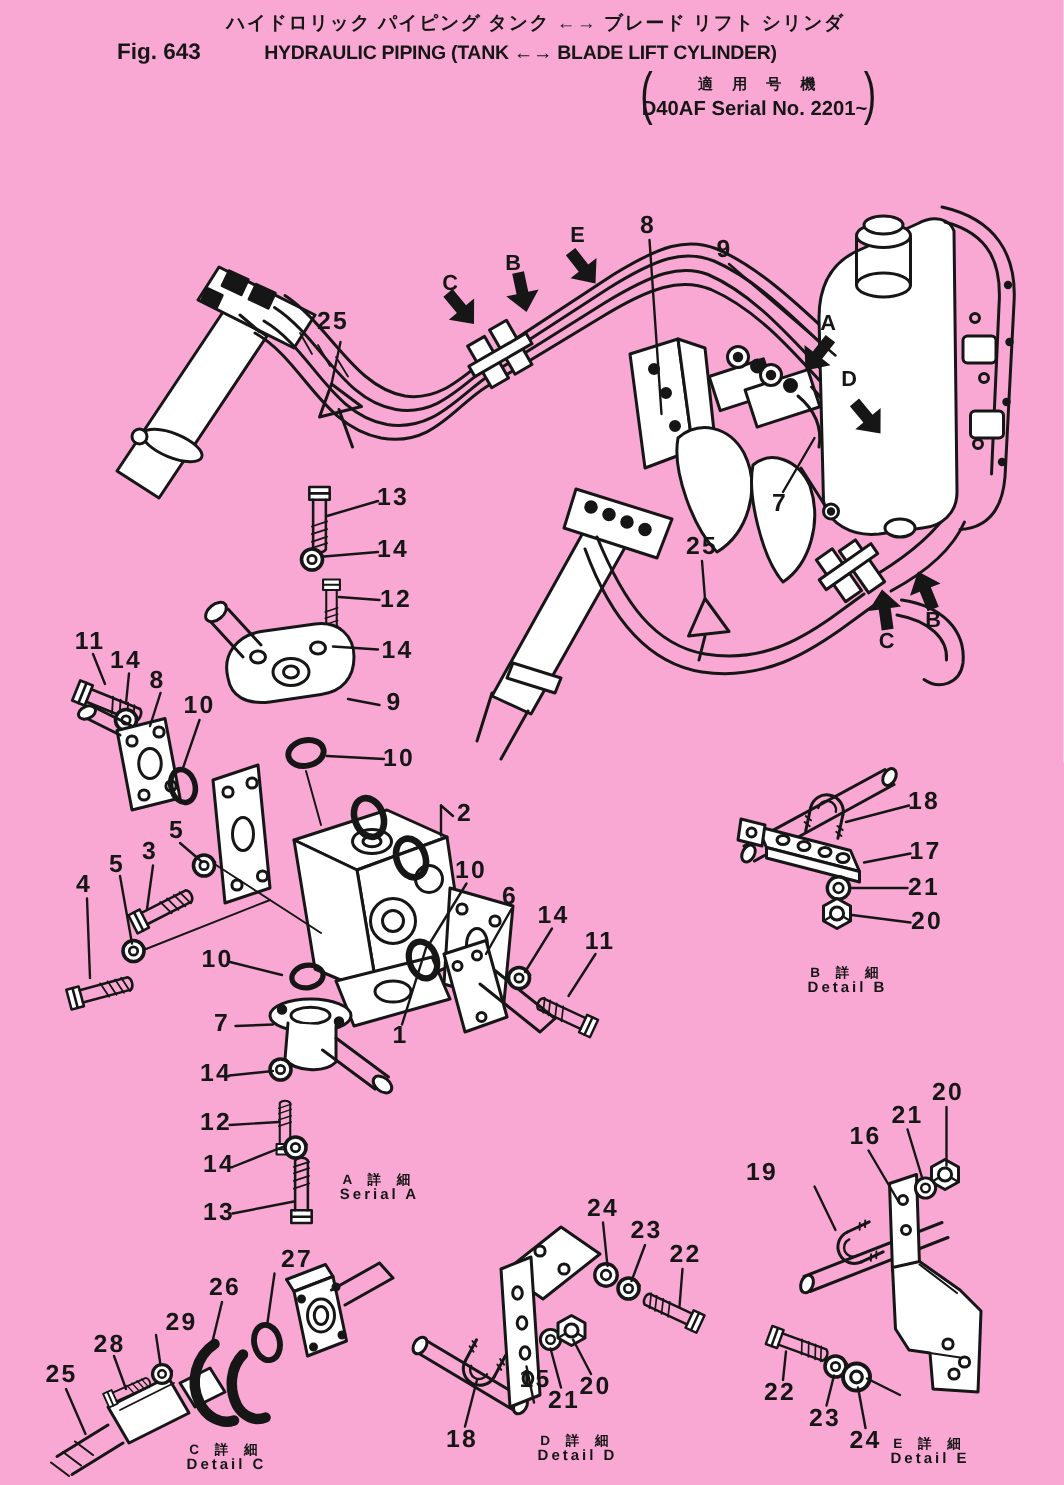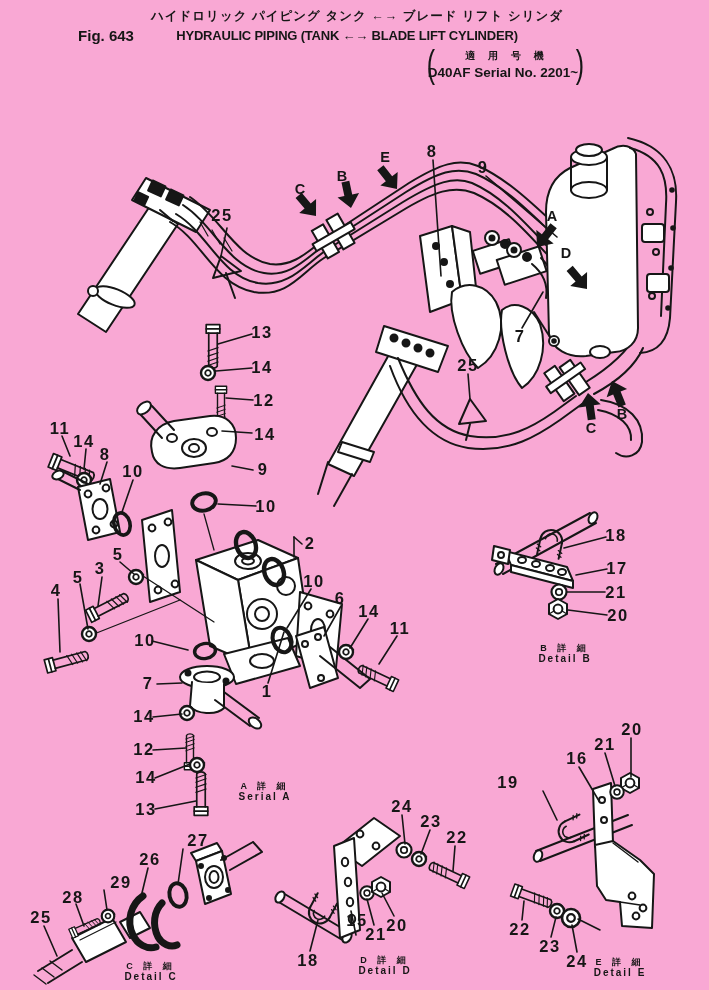--- a/index.html
+++ b/index.html
@@ -460,21 +460,21 @@
       <div class="part-label" style="left: 520px; top: 929px;">22</div>
       <div class="part-label" style="left: 550px; top: 946px;">23</div>
       <div class="part-label" style="left: 577px; top: 961px;">24</div>
       <div class="arrow-letter" style="left: 300px; top: 189px;">C</div>
       <div class="arrow-letter" style="left: 342px; top: 176px;">B</div>
       <div class="arrow-letter" style="left: 385px; top: 157px;">E</div>
       <div class="arrow-letter" style="left: 552px; top: 216px;">A</div>
       <div class="arrow-letter" style="left: 566px; top: 253px;">D</div>
       <div class="arrow-letter" style="left: 622px; top: 414px;">B</div>
       <div class="arrow-letter" style="left: 591px; top: 428px;">C</div>
-      <div class="detail-caption" style="left: 253px; top: 781px; margin-left: 12px;">
+      <div class="detail-caption" style="left: 253px; top: 781px;">
         <div class="jp">A 詳 細</div>
         <div class="en">Serial A</div>
       </div>
       <div class="detail-caption" style="left: 565px; top: 643px;">
         <div class="jp">B 詳 細</div>
         <div class="en">Detail B</div>
       </div>
       <div class="detail-caption" style="left: 151px; top: 961px;">
         <div class="jp">C 詳 細</div>
         <div class="en">Detail C</div>

